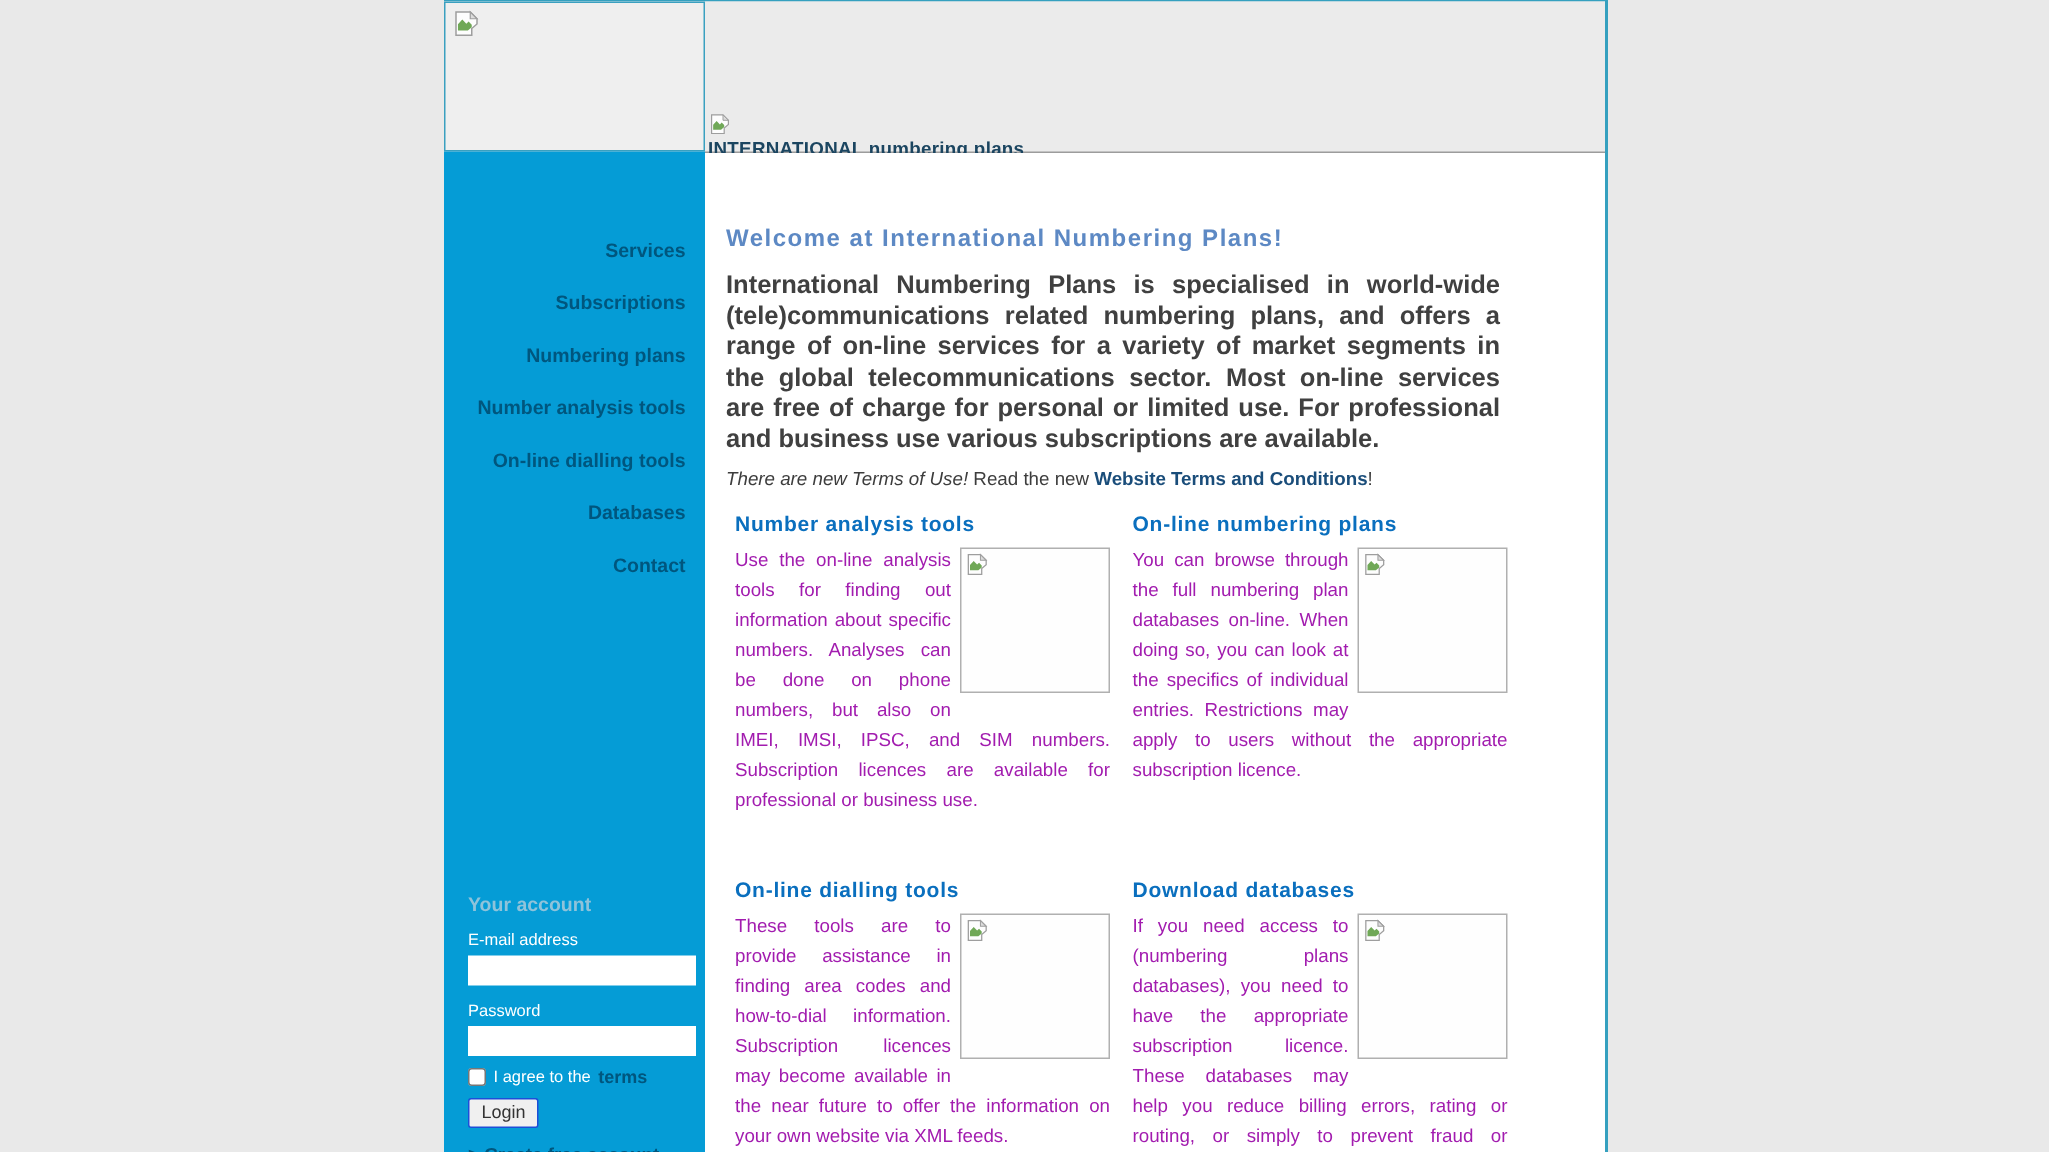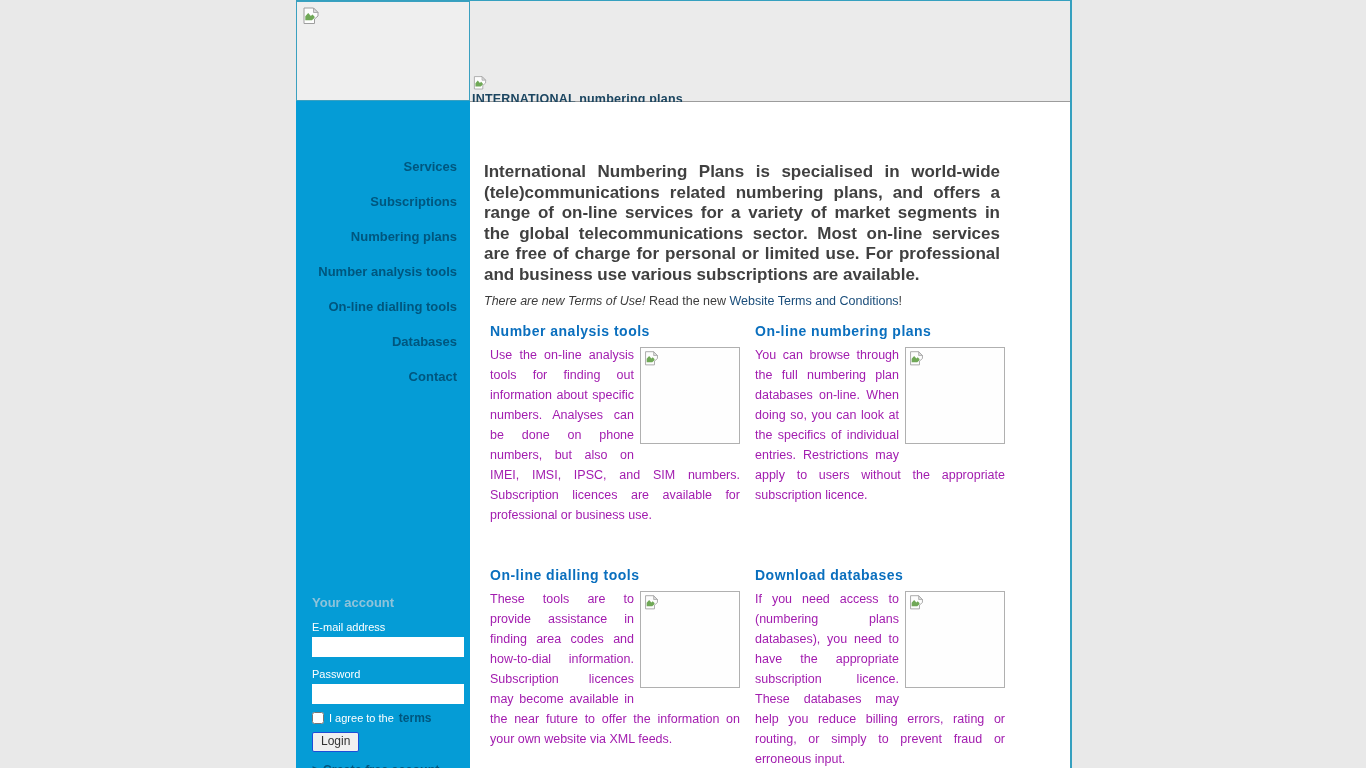--- a/index.html
+++ b/index.html
@@ -73,21 +73,21 @@
     margin:0 0 0 14px;font-size:16px;font-weight:bold;color:#5d89c4;letter-spacing:1px;
   }
   .intro{
     margin:11px 70px 0 14px;width:516px;
     font-size:17px;line-height:20.6px;color:#404040;text-align:justify;font-weight:bold;
   }
   .notice{
     margin:8px 70px 0 14px;font-size:12.5px;color:#3d3d3d;
   }
   .notice em{font-style:italic;}
-  .notice .cond-link{color:#1a4d7a;font-weight:normal;cursor:pointer;}
+  .notice .cond-link{color:#1a4d7a;font-weight:bold;cursor:pointer;}
   .sections{
     margin:15px 0 0 20px;display:grid;grid-template-columns:250px 250px;
     column-gap:15px;row-gap:42px;
   }
   .sections h2{
     margin:0 0 6px 0;font-size:14px;font-weight:bold;color:#0a6fbe;letter-spacing:0.5px;
   }
   .sec-body{
     font-size:12.5px;line-height:20px;color:#a21caf;text-align:justify;
   }
@@ -149,20 +149,21 @@
         <span class="agree-text">I agree to the</span>
         <a class="terms-link">terms</a>
       </div>
       <button class="login-btn">Login</button>
       <br>
       <a class="create-link">&gt; Create free account</a>
     </div>
   </nav>
 
   <main class="content">
+    <h1 class="welcome">Welcome at International Numbering Plans!</h1>
     <p class="intro">International Numbering Plans is specialised in world-wide (tele)communications related numbering plans, and offers a range of on-line services for a variety of market segments in the global telecommunications sector. Most on-line services are free of charge for personal or limited use. For professional and business use various subscriptions are available.</p>
     <p class="notice">
       <em>There are new Terms of Use!</em>
       <span>Read the new</span>
       <strong class="cond-link">Website Terms and Conditions</strong><span>!</span>
     </p>
 
     <div class="sections">
 
       <section>

